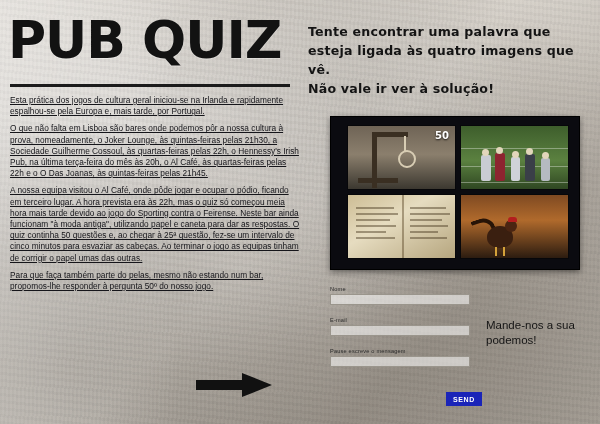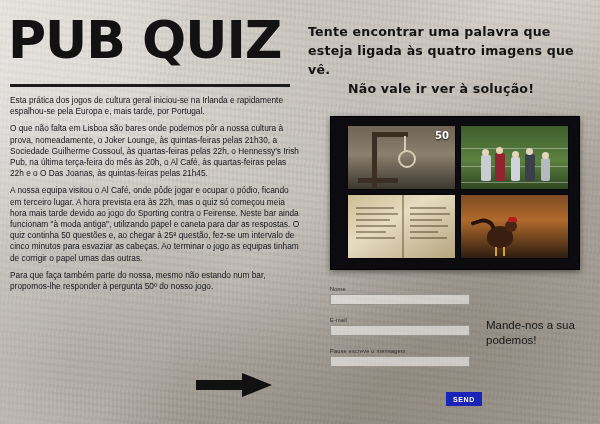--- a/index.html
+++ b/index.html
@@ -71,21 +71,21 @@
   .body-copy {
     position: absolute;
     left: 10px;
     top: 95px;
     width: 292px;
     font-size: 8.3px;
     line-height: 11.2px;
     color: #15151a;
     text-align: left;
   }
-  .body-copy p { margin: 0 0 6px 0; }
+  .body-copy p { margin: 0 0 6px 0; text-decoration: underline; }
 
   .arrow {
     position: absolute;
     left: 196px;
     top: 372px;
     width: 76px;
     height: 26px;
   }
 
   
@@ -94,21 +94,21 @@
     left: 308px;
     top: 22px;
     width: 286px;
     font-family: "DejaVu Sans", sans-serif;
     font-weight: bold;
     font-size: 12.6px;
     line-height: 19px;
     color: #141414;
     letter-spacing: 0.2px;
   }
-  .headline .l2 { display: block; margin-left: 40px; }
+  .headline .l2 { display: block; }
 
   
   .screen {
     position: absolute;
     left: 330px;
     top: 116px;
     width: 248px;
     height: 152px;
     background: #0b0b10;
     border: 1px solid #000;
@@ -278,21 +278,21 @@
 <div class="page">
   <div class="layer">
 
     <div class="title">PUB QUIZ</div>
     <div class="title-rule"></div>
 
     <div class="body-copy">
       <p>Esta prática dos jogos de cultura geral iniciou-se na Irlanda e rapidamente espalhou-se pela Europa e, mais tarde, por Portugal.</p>
       <p>O que não falta em Lisboa são bares onde podemos pôr a nossa cultura à prova, nomeadamente, o Joker Lounge, às quintas-feiras pelas 21h30, a Sociedade Guilherme Cossoul, às quartas-feiras pelas 22h, o Hennessy's Irish Pub, na última terça-feira do mês às 20h, o Al Café, às quartas-feiras pelas 22h e o O Das Joanas, às quintas-feiras pelas 21h45.</p>
       <p>A nossa equipa visitou o Al Café, onde pôde jogar e ocupar o pódio, ficando em terceiro lugar. A hora prevista era às 22h, mas o quiz só começou meia hora mais tarde devido ao jogo do Sporting contra o Feirense. Neste bar ainda funcionam "à moda antiga", utilizando papel e caneta para dar as respostas. O quiz continha 50 questões e, ao chegar à 25ª questão, fez-se um intervalo de cinco minutos para esvaziar as cabeças. Ao terminar o jogo as equipas tinham de corrigir o papel umas das outras.</p>
-      <p>Para que faça também parte do nossa, mesmo não estando num bar, propomos-lhe responder à pergunta 50º do nosso jogo.</p>
+      <p>Para que faça também parte do pelas, mesmo não estando num bar, propomos-lhe responder à pergunta 50º do nosso jogo.</p>
     </div>
 
     <svg class="arrow" viewBox="0 0 76 26">
       <polygon points="0,8 46,8 46,1 76,13 46,25 46,18 0,18" fill="#111111"></polygon>
     </svg>
 
     <div class="headline">
       <span>Tente encontrar uma palavra que esteja ligada às quatro imagens que vê.</span>
       <span class="l2">Não vale ir ver à solução!</span>
     </div>

